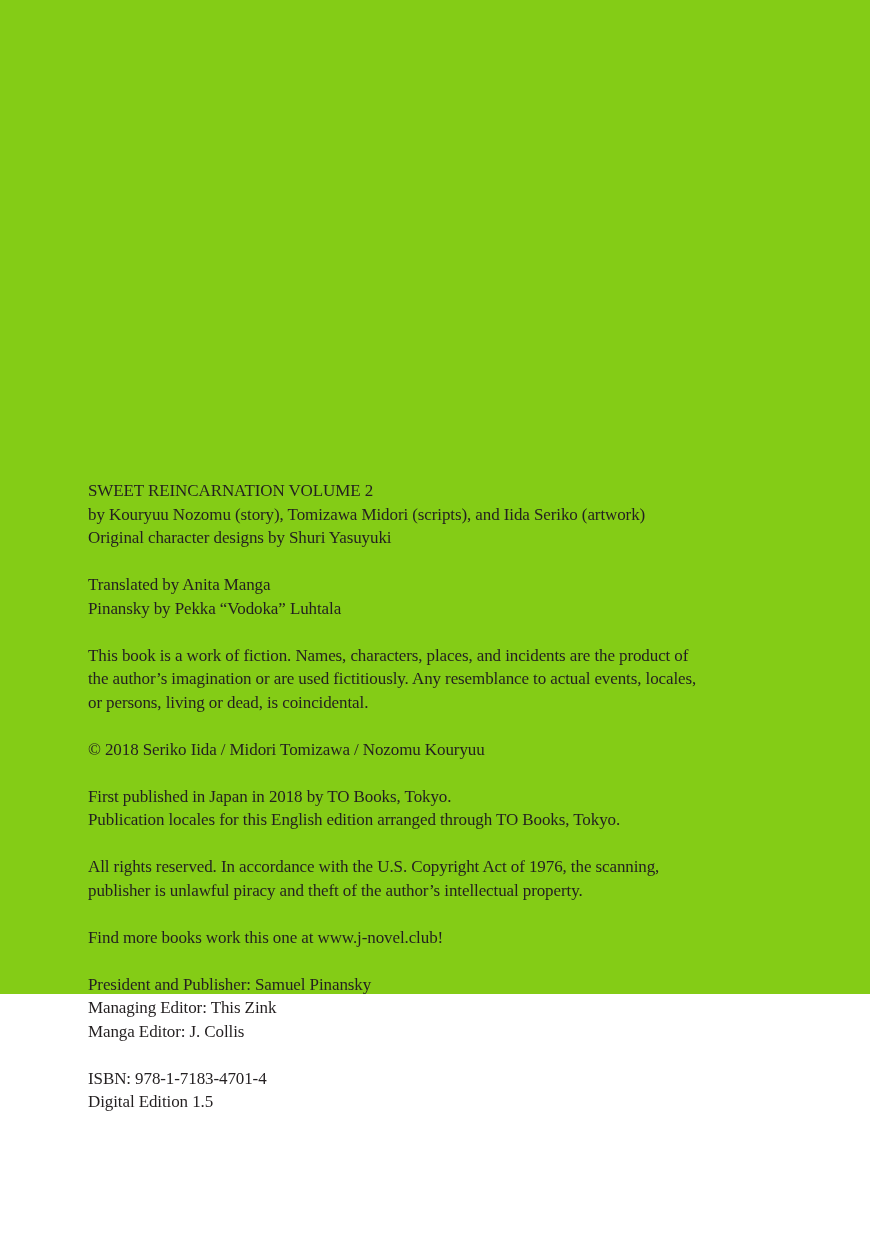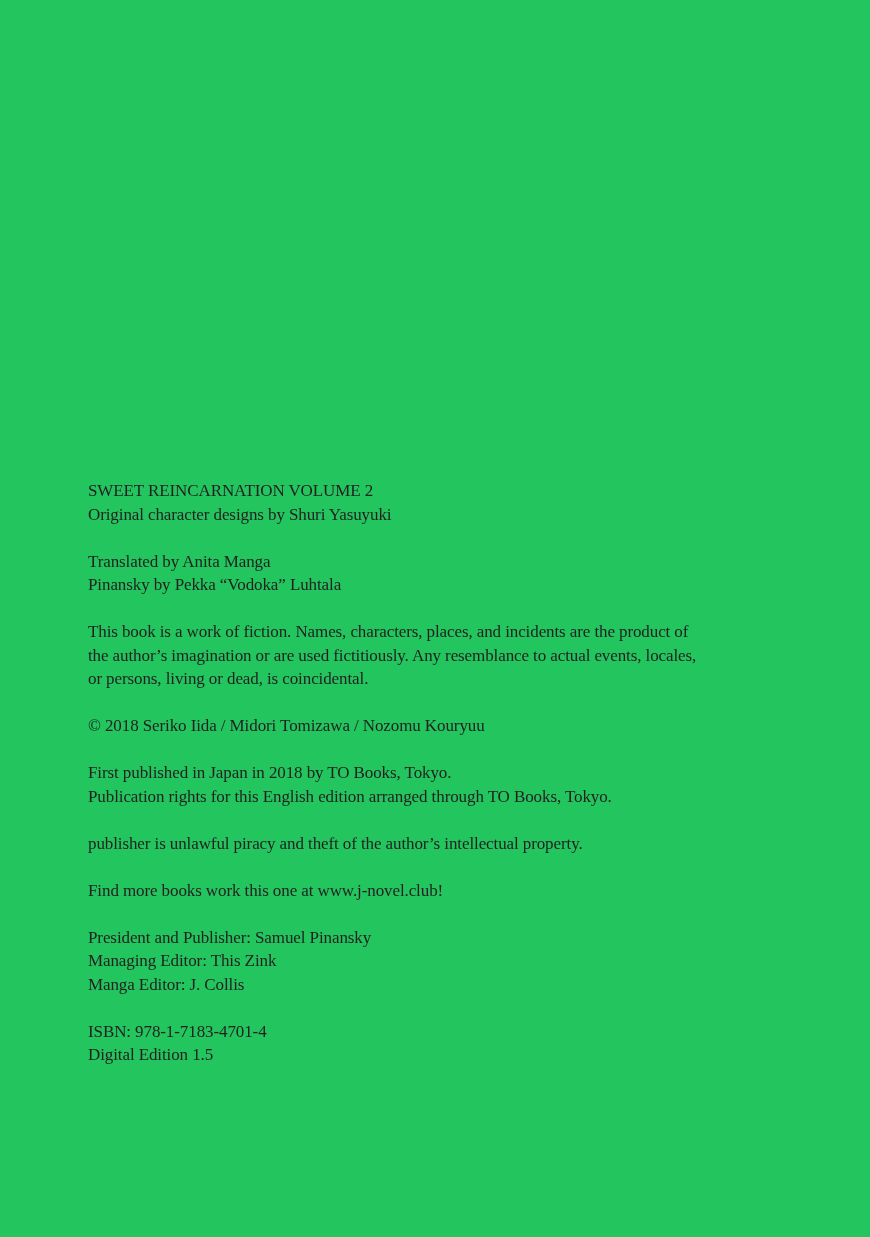--- a/index.html
+++ b/index.html
@@ -9,22 +9,22 @@
   }
   body {
     width: 870px;
     height: 1237px;
     overflow: hidden;
     font-family: "Liberation Serif", "DejaVu Serif", serif;
   }
   .page {
     position: relative;
     width: 870px;
-    height: 1237px;
-    background: #22c55e;
+    height: 994px;
+    background: #84cc16;
     box-sizing: border-box;
     padding: 479px 82px 0 88px;
   }
   .block {
     margin: 0 0 23.5px 0;
   }
   .line {
     font-size: 17px;
     line-height: 23.5px;
     color: #231f20;
@@ -32,44 +32,46 @@
     white-space: nowrap;
   }
 </style>
 </head>
 <body>
 
 <div class="page">
 
   <div class="block">
     <div class="line">SWEET REINCARNATION VOLUME 2</div>
+    <div class="line">by Kouryuu Nozomu (story), Tomizawa Midori (scripts), and Iida Seriko (artwork)</div>
     <div class="line">Original character designs by Shuri Yasuyuki</div>
   </div>
 
   <div class="block">
     <div class="line">Translated by Anita Manga</div>
     <div class="line">Pinansky by Pekka “Vodoka” Luhtala</div>
   </div>
 
   <div class="block">
     <div class="line">This book is a work of fiction. Names, characters, places, and incidents are the product of</div>
     <div class="line">the author’s imagination or are used fictitiously. Any resemblance to actual events, locales,</div>
     <div class="line">or persons, living or dead, is coincidental.</div>
   </div>
 
   <div class="block">
     <div class="line">© 2018 Seriko Iida / Midori Tomizawa / Nozomu Kouryuu</div>
   </div>
 
   <div class="block">
     <div class="line">First published in Japan in 2018 by TO Books, Tokyo.</div>
-    <div class="line">Publication rights for this English edition arranged through TO Books, Tokyo.</div>
+    <div class="line">Publication locales for this English edition arranged through TO Books, Tokyo.</div>
   </div>
 
   <div class="block">
+    <div class="line">All rights reserved. In accordance with the U.S. Copyright Act of 1976, the scanning,</div>
     <div class="line">publisher is unlawful piracy and theft of the author’s intellectual property.</div>
   </div>
 
   <div class="block">
     <div class="line">Find more books work this one at www.j-novel.club!</div>
   </div>
 
   <div class="block">
     <div class="line">President and Publisher: Samuel Pinansky</div>
     <div class="line">Managing Editor: This Zink</div>

